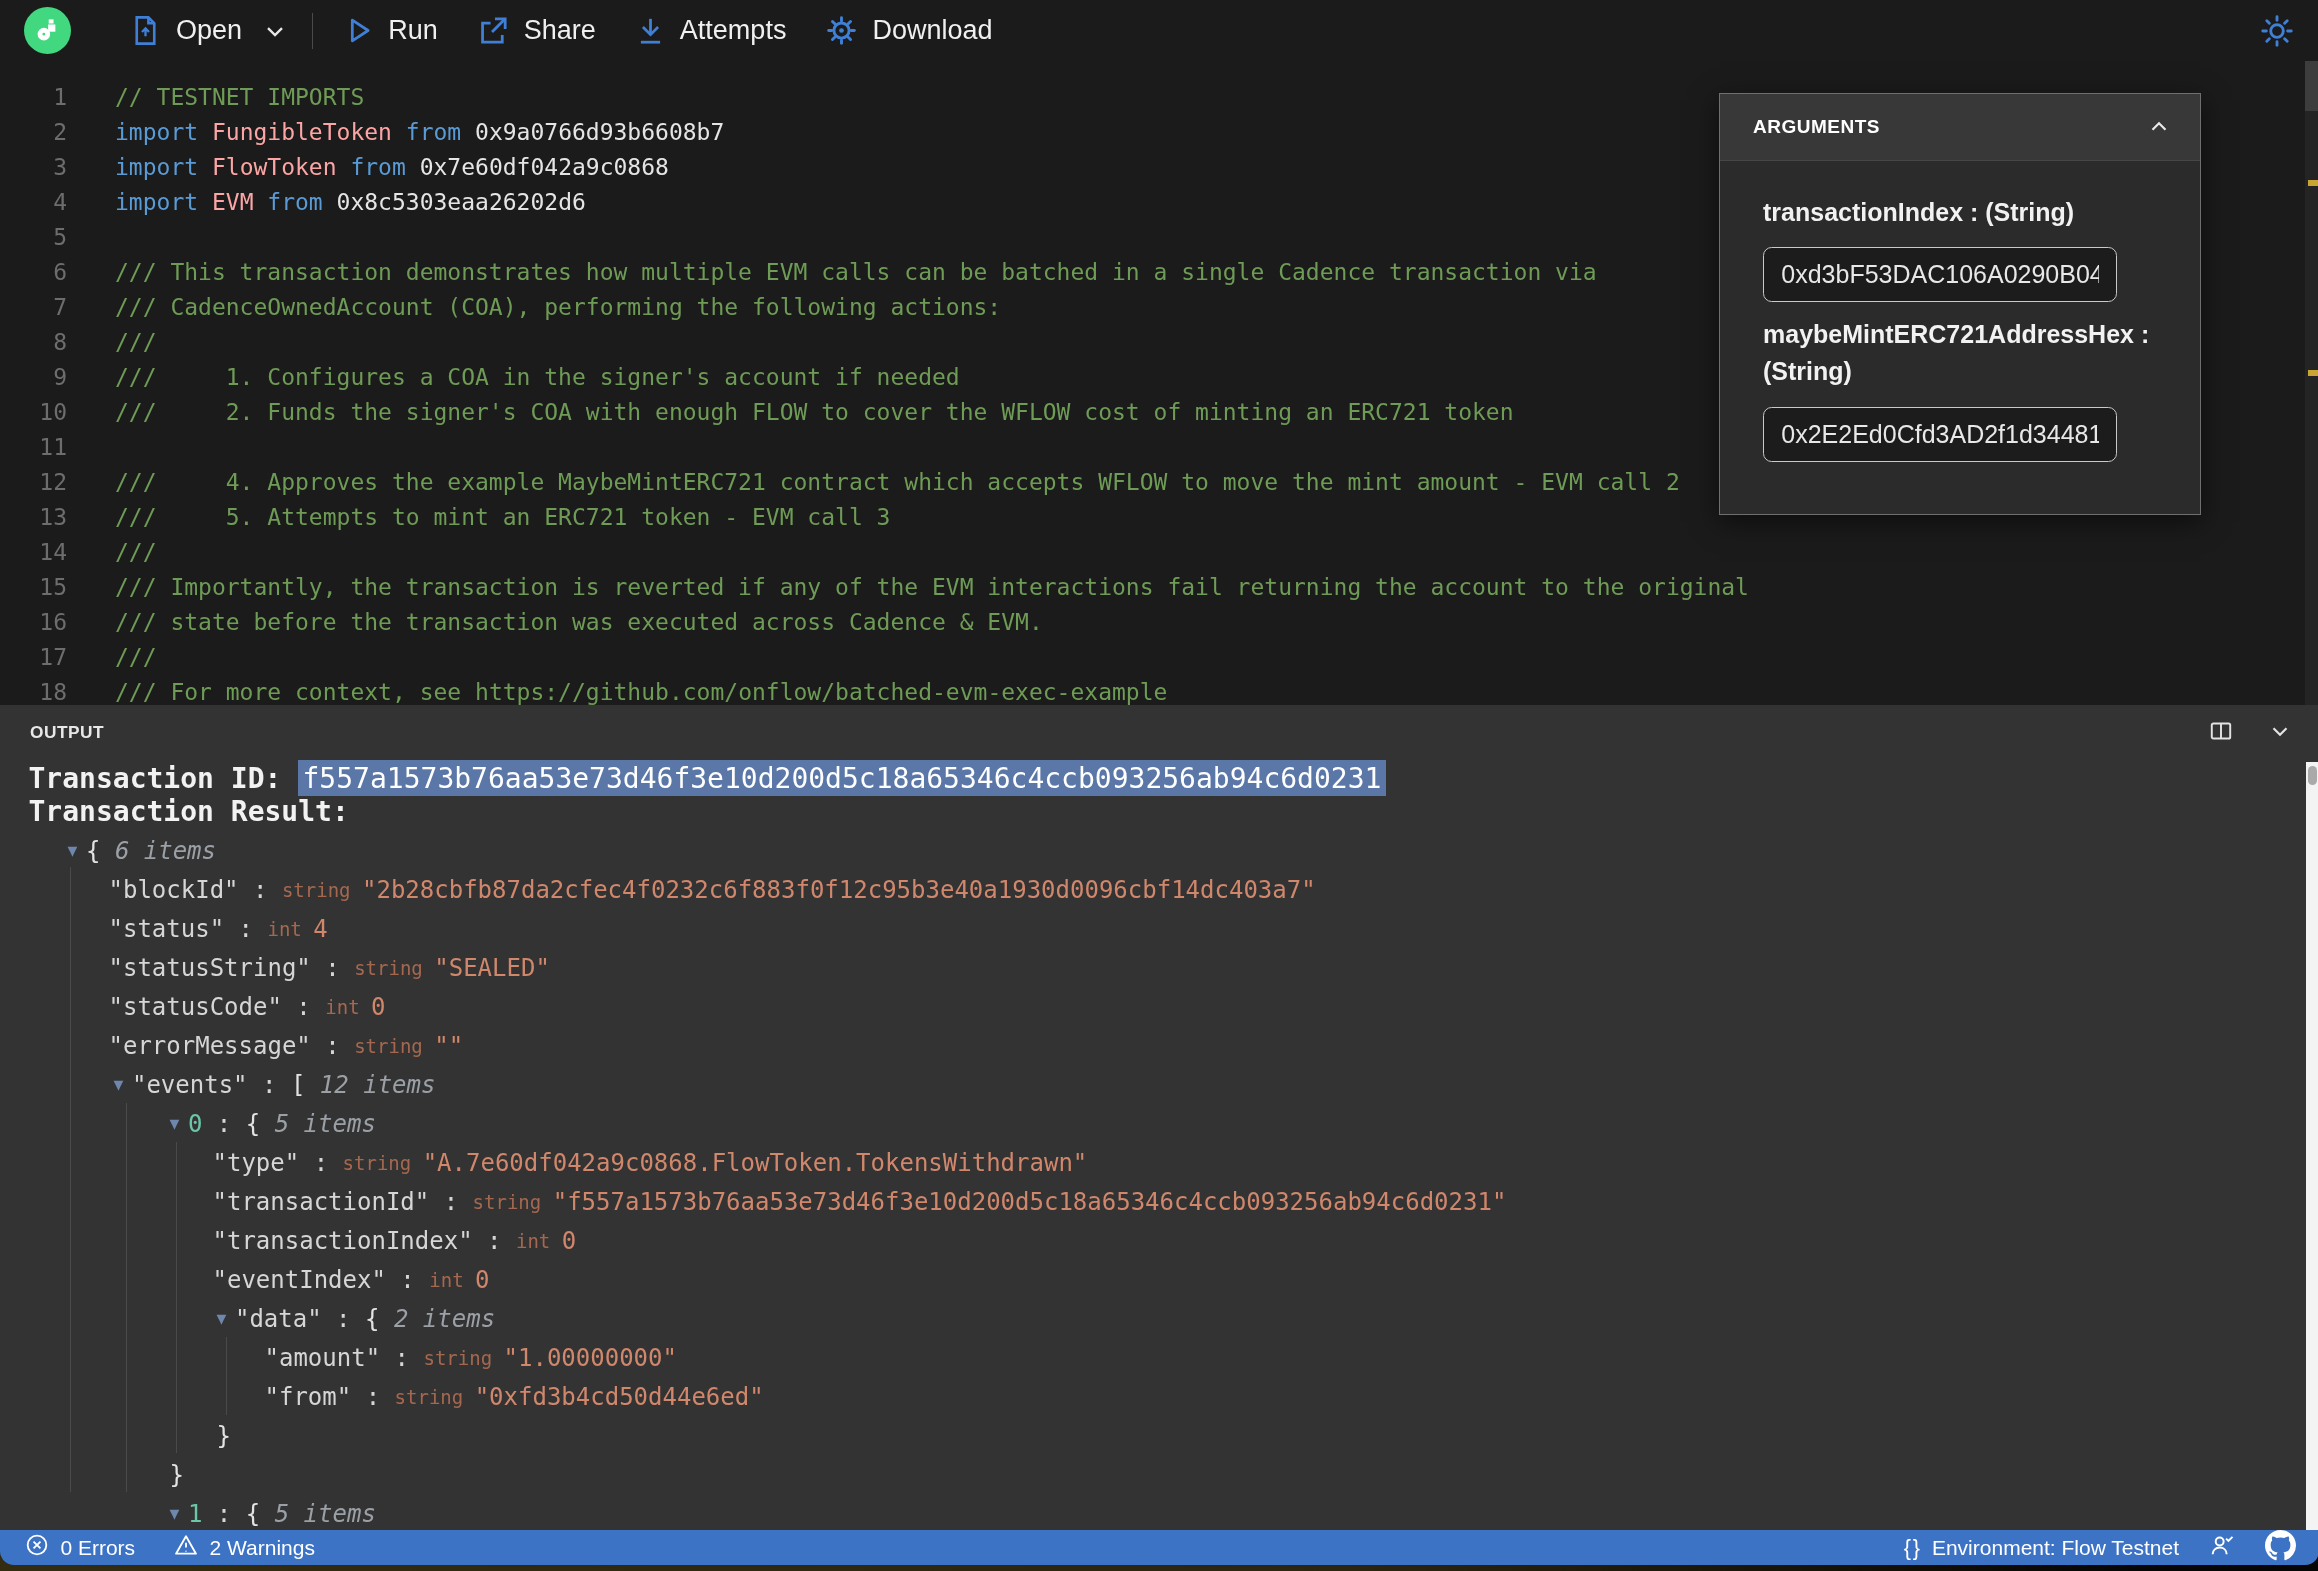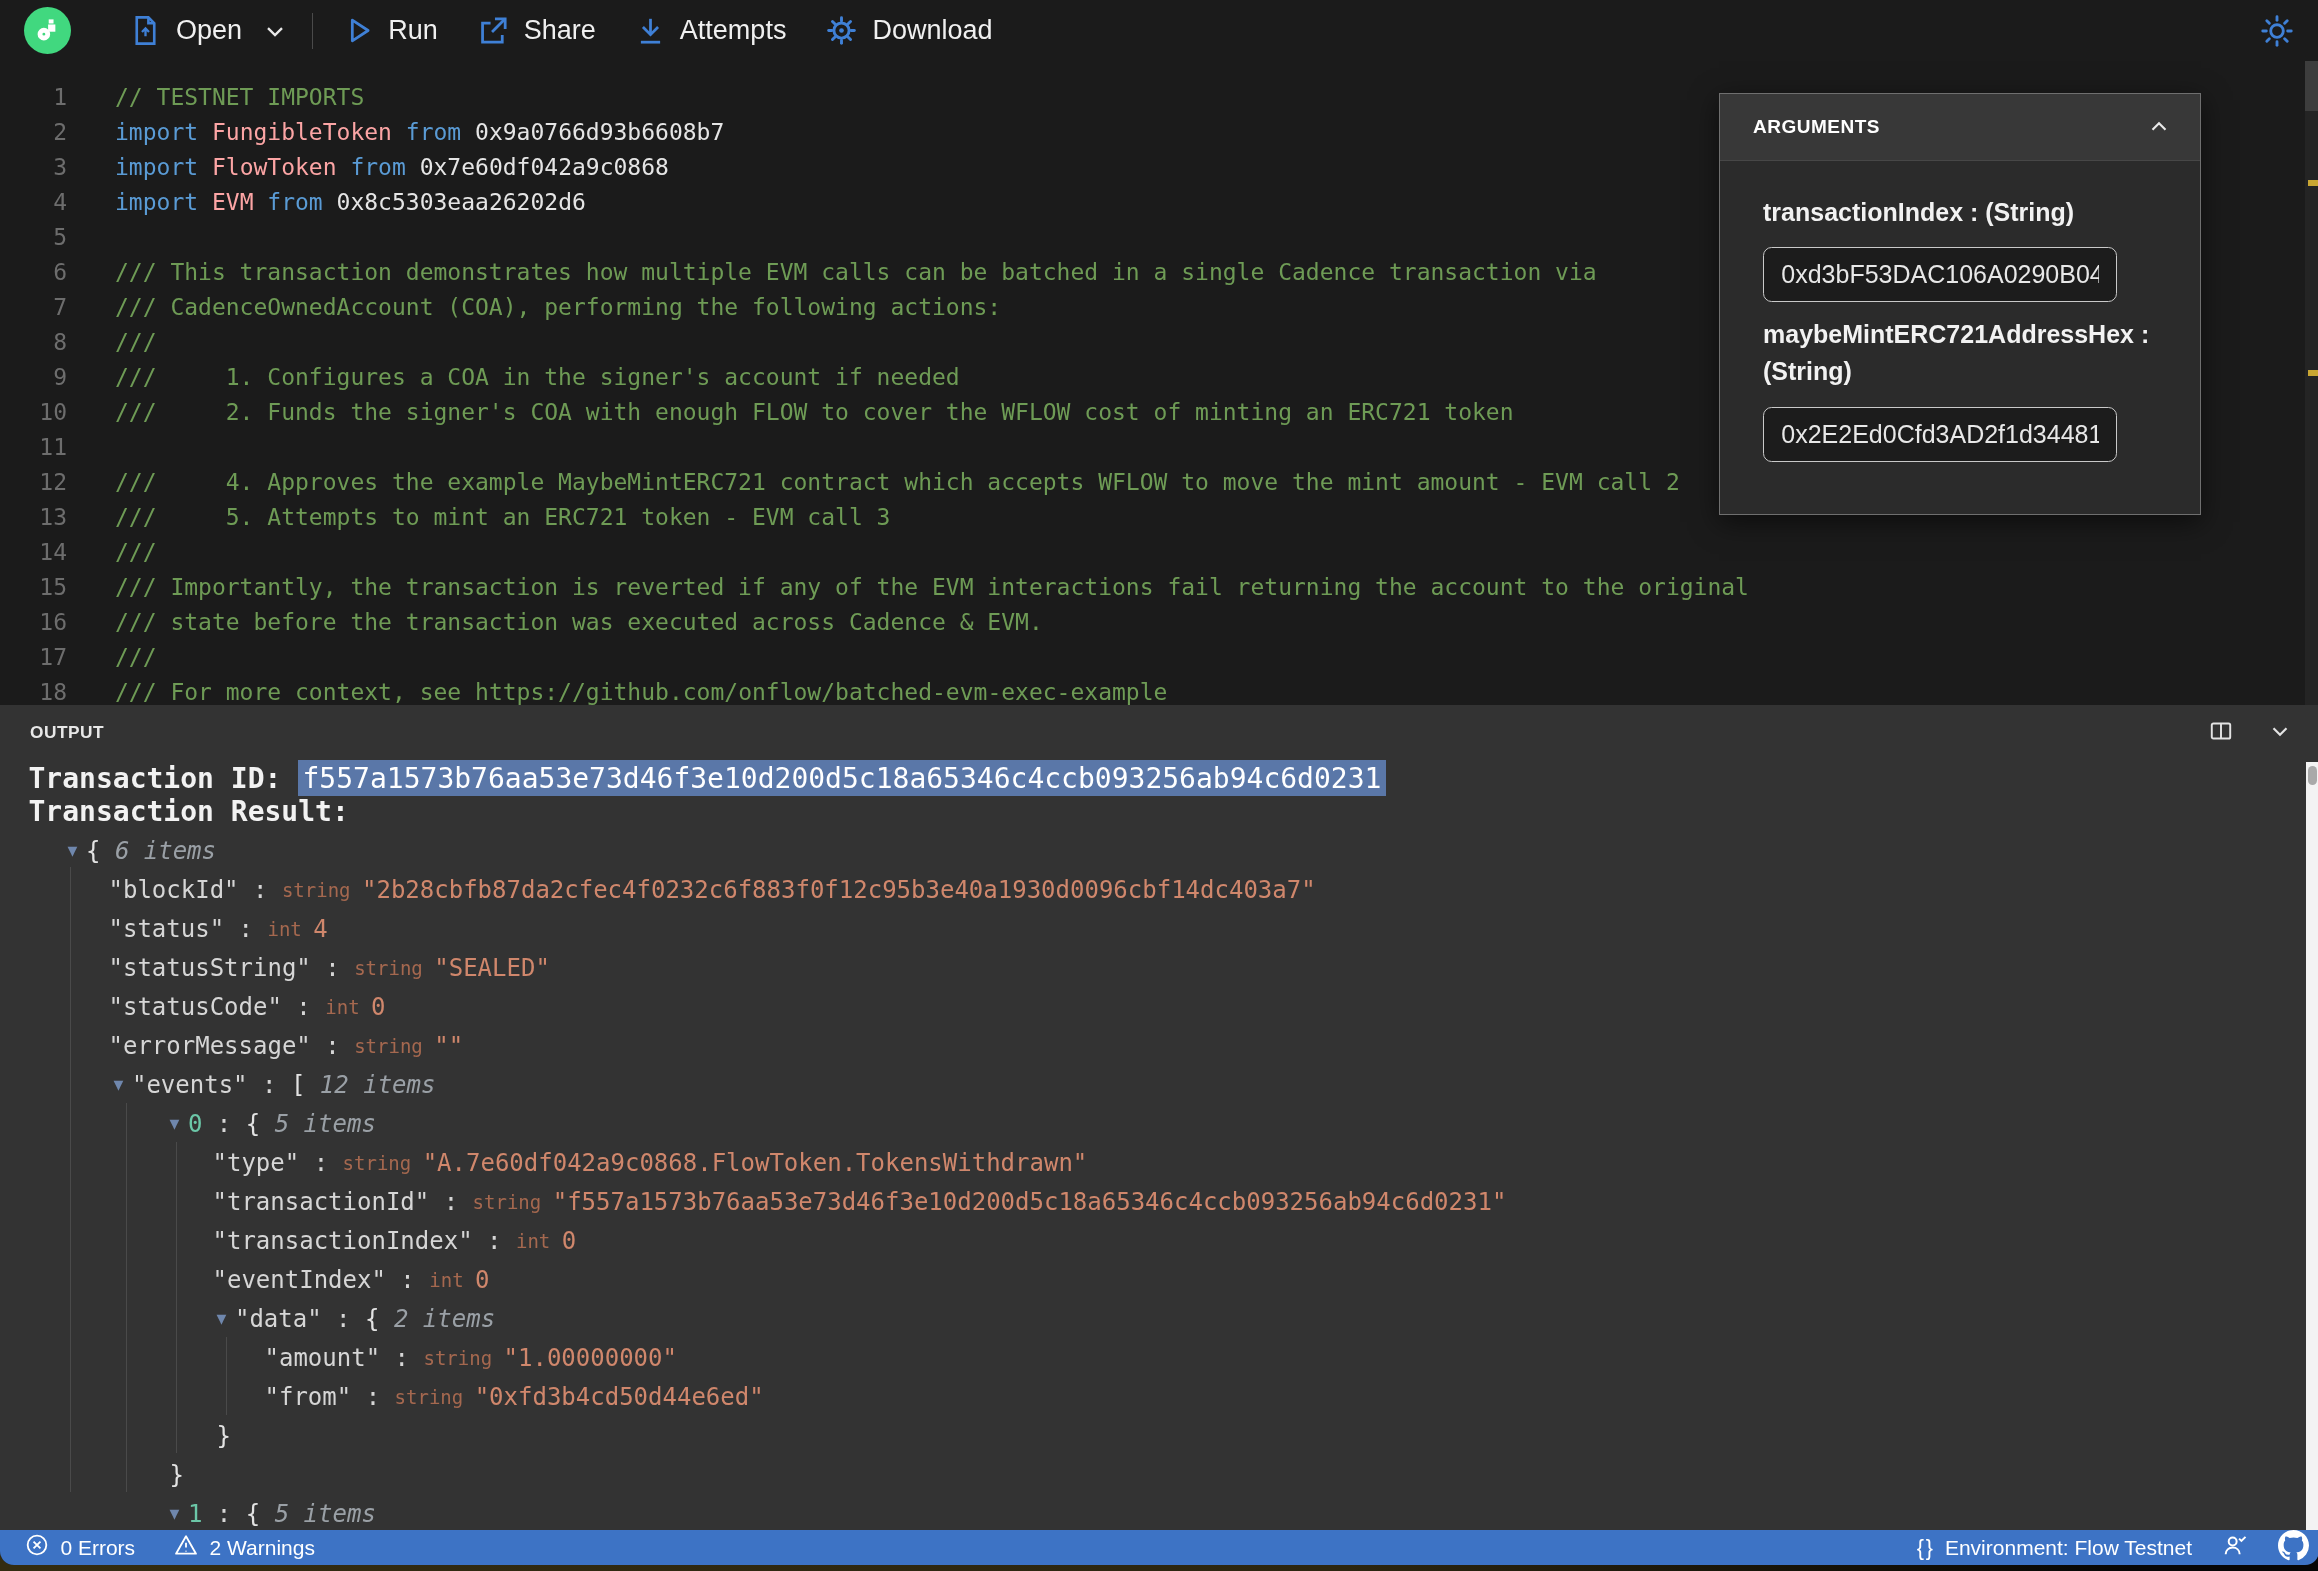--- a/index.html
+++ b/index.html
@@ -73,21 +73,21 @@
   .sg-num{color:#d0876c}
   .sg-idx{color:#6cc7a8}
   .sg-brc{color:#e3e3e3}
   .sg-it{color:#9aa0a6;font-style:italic}
   .guide{position:absolute;width:0.9px;background:#4a4a4a}
   .out-scroll{position:absolute;right:0;top:57px;bottom:0;width:13px;background:#f3f3f3}
   .out-thumb{position:absolute;top:3.5px;left:1.7px;width:9.5px;height:19px;background:#a9a9a9;border-radius:5.2px}
 
   
   .statusbar{position:absolute;left:0;bottom:0;width:100%;height:35px;background:#3d73c5;
-             display:flex;align-items:center;padding:0 10px 0 24px;color:#ffffff;font-size:21px;z-index:20}
+             display:flex;align-items:center;padding:0 23px 0 24px;color:#ffffff;font-size:21px;z-index:20}
   .sb-item{display:flex;align-items:center;gap:10.4px;margin-right:38px}
   .sb-right{margin-left:auto;display:flex;align-items:center;gap:29px}
   .sb-braces{font-size:21.6px;font-weight:400;letter-spacing:1.7px}
 </style>
 </head>
 <body>
 
 <div class="app">
 
   <div class="toolbar">

